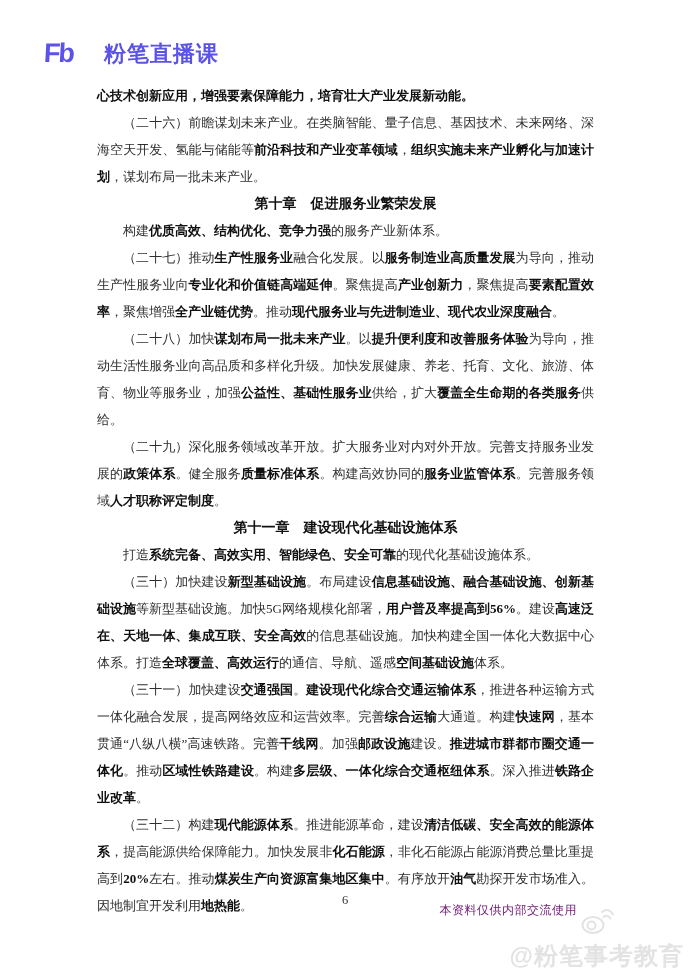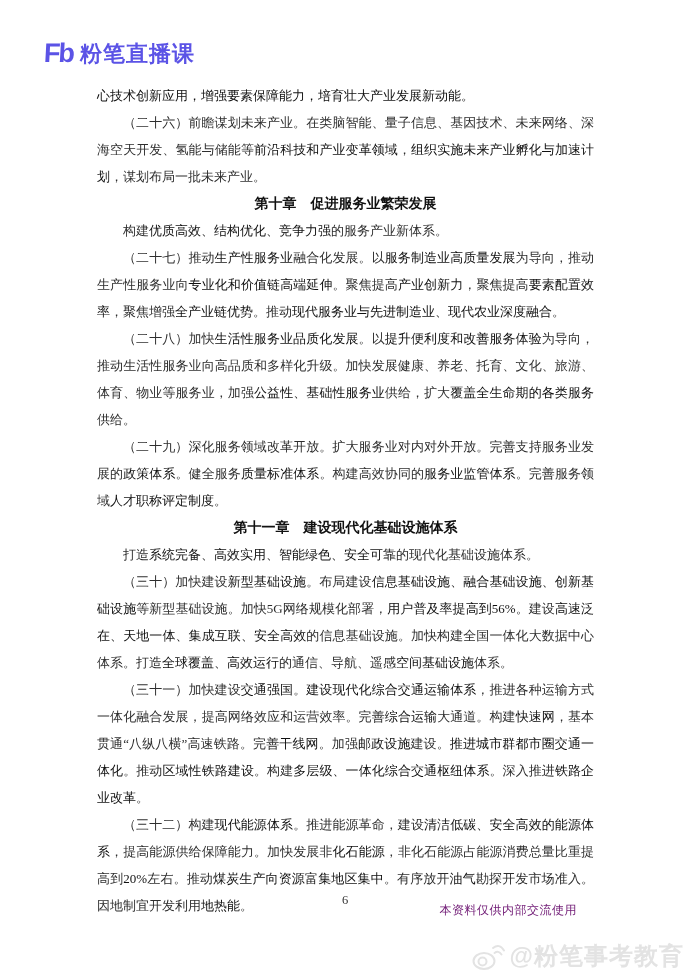--- a/index.html
+++ b/index.html
@@ -13,31 +13,31 @@
     position:absolute;left:44px;top:40px;
     display:flex;align-items:center;gap:7px;
     font-family:"Liberation Sans","DejaVu Sans",sans-serif;
     user-select:none;
   }
   .logo-icon{
     font-weight:800;font-size:27px;line-height:27px;
     letter-spacing:-2px;transform:skewX(-3deg);
   }
   .logo-word{
-    font-weight:700;font-size:22px;line-height:27px;letter-spacing:1px;
+    font-weight:700;font-size:22px;line-height:27px;letter-spacing:1px;margin-left:24px;
   }
   
   .doc{
     position:absolute;left:97px;top:82px;width:497px;
     font-size:13px;line-height:27px;color:#2e2e2e;
     text-align:justify;text-justify:inter-ideograph;
   }
   .doc p{margin:0;}
   .para.indent{text-indent:2em;}
-  .para .b{font-weight:400;color:#101010;}
+  .para .b{font-weight:700;color:#101010;}
   .chapter-heading{
     text-align:center;font-weight:700;color:#111;
     font-size:14px;text-indent:0;
   }
   
   .page-number{
     position:absolute;left:0;top:893px;width:690px;
     text-align:center;font-size:12.5px;color:#333;
   }
   .footer-notice{
@@ -45,38 +45,39 @@
     font-size:12px;color:#701a75;letter-spacing:0.5px;
   }
   
   .watermark{
     position:absolute;right:6px;bottom:4px;
     display:flex;align-items:center;gap:4px;
     color:#e3e3e3;
     font-family:"Liberation Sans","DejaVu Sans",sans-serif;
     font-weight:700;font-size:24px;letter-spacing:1px;
     user-select:none;
+    flex-direction:column;
   }
   .watermark svg{display:block;}
 </style>
 </head>
 <body>
 
 <header class="logo" style="color: rgb(91, 83, 230);">
   <span class="logo-icon">Fb</span>
   <span class="logo-word">粉笔直播课</span>
 </header>
 
 <main class="doc">
     <p class="para"><span class="b">心技术创新应用，增强要素保障能力，培育壮大产业发展新动能。</span></p>
     <p class="para indent"><span>（二十六）前瞻谋划未来产业。在类脑智能、量子信息、基因技术、未来网络、深海空天开发、氢能与储能等</span><span class="b">前沿科技和产业变革领域</span><span>，</span><span class="b">组织实施未来产业孵化与加速计划</span><span>，谋划布局一批未来产业。</span></p>
     <p class="chapter-heading">第十章　促进服务业繁荣发展</p>
     <p class="para indent"><span>构建</span><span class="b">优质高效、结构优化、竞争力强</span><span>的服务产业新体系。</span></p>
     <p class="para indent"><span>（二十七）推动</span><span class="b">生产性服务业</span><span>融合化发展。以</span><span class="b">服务制造业高质量发展</span><span>为导向，推动生产性服务业向</span><span class="b">专业化和价值链高端延伸</span><span>。聚焦提高</span><span class="b">产业创新力</span><span>，聚焦提高</span><span class="b">要素配置效率</span><span>，聚焦增强</span><span class="b">全产业链优势</span><span>。推动</span><span class="b">现代服务业与先进制造业、现代农业深度融合</span><span>。</span></p>
-    <p class="para indent"><span>（二十八）加快</span><span class="b">生活性服务业品质化发展</span><span>。以</span><span class="b">提升便利度和改善服务体验</span><span>为导向，推动生活性服务业向高品质和多样化升级。加快发展健康、养老、托育、文化、旅游、体育、物业等服务业，加强</span><span class="b">公益性、基础性服务业</span><span>供给，扩大</span><span class="b">覆盖全生命期的各类服务</span><span>供给。</span></p>
+    <p class="para indent"><span>（二十八）加快</span><span class="b">谋划布局一批未来产业</span><span>。以</span><span class="b">提升便利度和改善服务体验</span><span>为导向，推动生活性服务业向高品质和多样化升级。加快发展健康、养老、托育、文化、旅游、体育、物业等服务业，加强</span><span class="b">公益性、基础性服务业</span><span>供给，扩大</span><span class="b">覆盖全生命期的各类服务</span><span>供给。</span></p>
     <p class="para indent"><span>（二十九）深化服务领域改革开放。扩大服务业对内对外开放。完善支持服务业发展的</span><span class="b">政策体系</span><span>。健全服务</span><span class="b">质量标准体系</span><span>。构建高效协同的</span><span class="b">服务业监管体系</span><span>。完善服务领域</span><span class="b">人才职称评定制度</span><span>。</span></p>
     <p class="chapter-heading">第十一章　建设现代化基础设施体系</p>
     <p class="para indent"><span>打造</span><span class="b">系统完备、高效实用、智能绿色、安全可靠</span><span>的现代化基础设施体系。</span></p>
     <p class="para indent"><span>（三十）加快建设</span><span class="b">新型基础设施</span><span>。布局建设</span><span class="b">信息基础设施、融合基础设施、创新基础设施</span><span>等新型基础设施。加快5G网络规模化部署，</span><span class="b">用户普及率提高到56%</span><span>。建设</span><span class="b">高速泛在、天地一体、集成互联、安全高效</span><span>的信息基础设施。加快构建全国一体化大数据中心体系。打造</span><span class="b">全球覆盖、高效运行</span><span>的通信、导航、遥感</span><span class="b">空间基础设施</span><span>体系。</span></p>
     <p class="para indent"><span>（三十一）加快建设</span><span class="b">交通强国</span><span>。</span><span class="b">建设现代化综合交通运输体系</span><span>，推进各种运输方式一体化融合发展，提高网络效应和运营效率。完善</span><span class="b">综合运输</span><span>大通道。构建</span><span class="b">快速网</span><span>，基本贯通“八纵八横”高速铁路。完善</span><span class="b">干线网</span><span>。加强</span><span class="b">邮政设施</span><span>建设。</span><span class="b">推进城市群都市圈交通一体化</span><span>。推动</span><span class="b">区域性铁路建设</span><span>。构建</span><span class="b">多层级、一体化综合交通枢纽体系</span><span>。深入推进</span><span class="b">铁路企业改革</span><span>。</span></p>
     <p class="para indent"><span>（三十二）构建</span><span class="b">现代能源体系</span><span>。推进能源革命，建设</span><span class="b">清洁低碳、安全高效的能源体系</span><span>，提高能源供给保障能力。加快发展非</span><span class="b">化石能源</span><span>，非化石能源占能源消费总量比重提高到</span><span class="b">20%</span><span>左右。推动</span><span class="b">煤炭生产向资源富集地区集中</span><span>。有序放开</span><span class="b">油气</span><span>勘探开发市场准入。因地制宜开发利用</span><span class="b">地热能</span><span>。</span></p>
   </main>
 
 <div class="page-number">6</div>
 <div class="footer-notice">本资料仅供内部交流使用</div>

